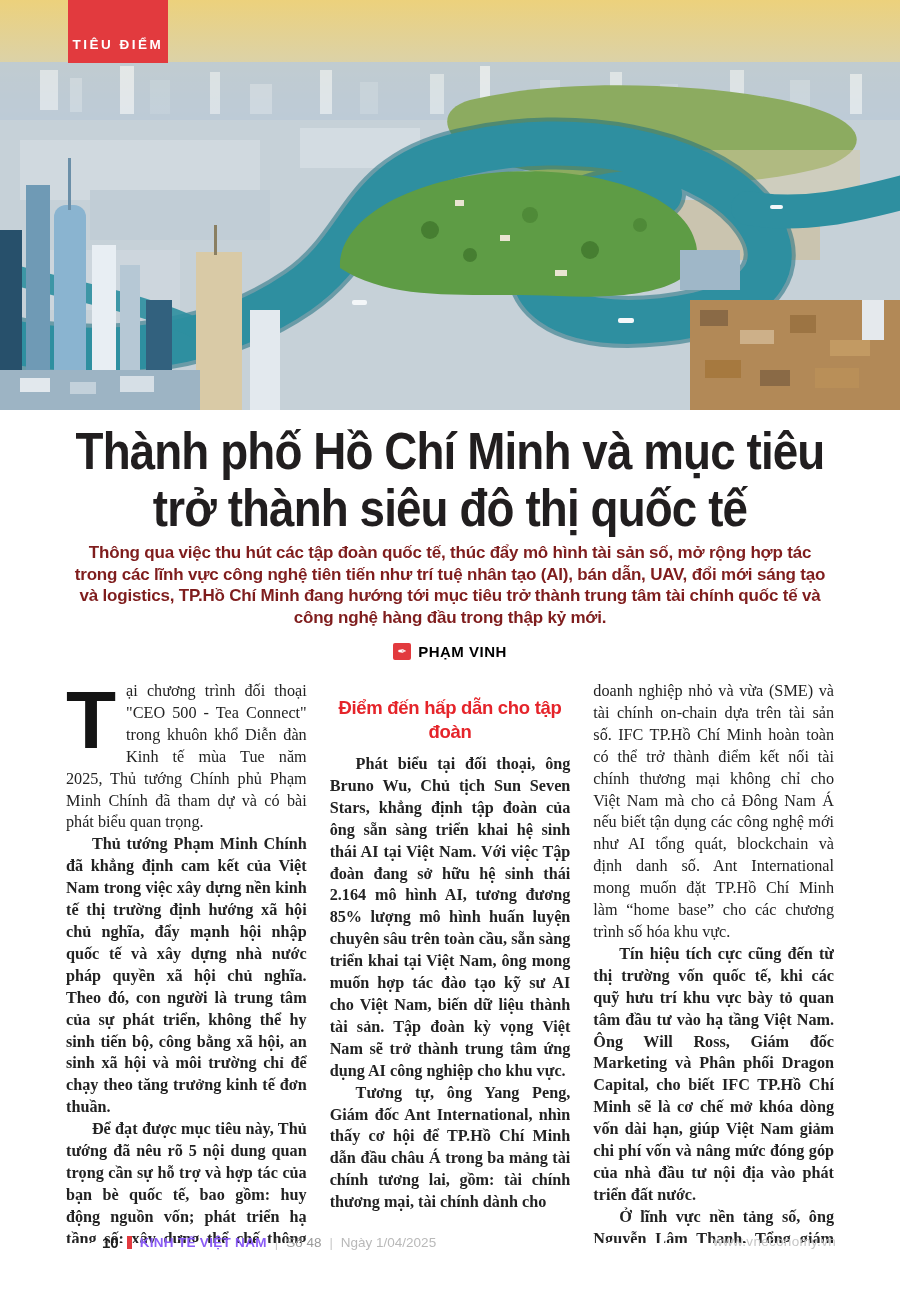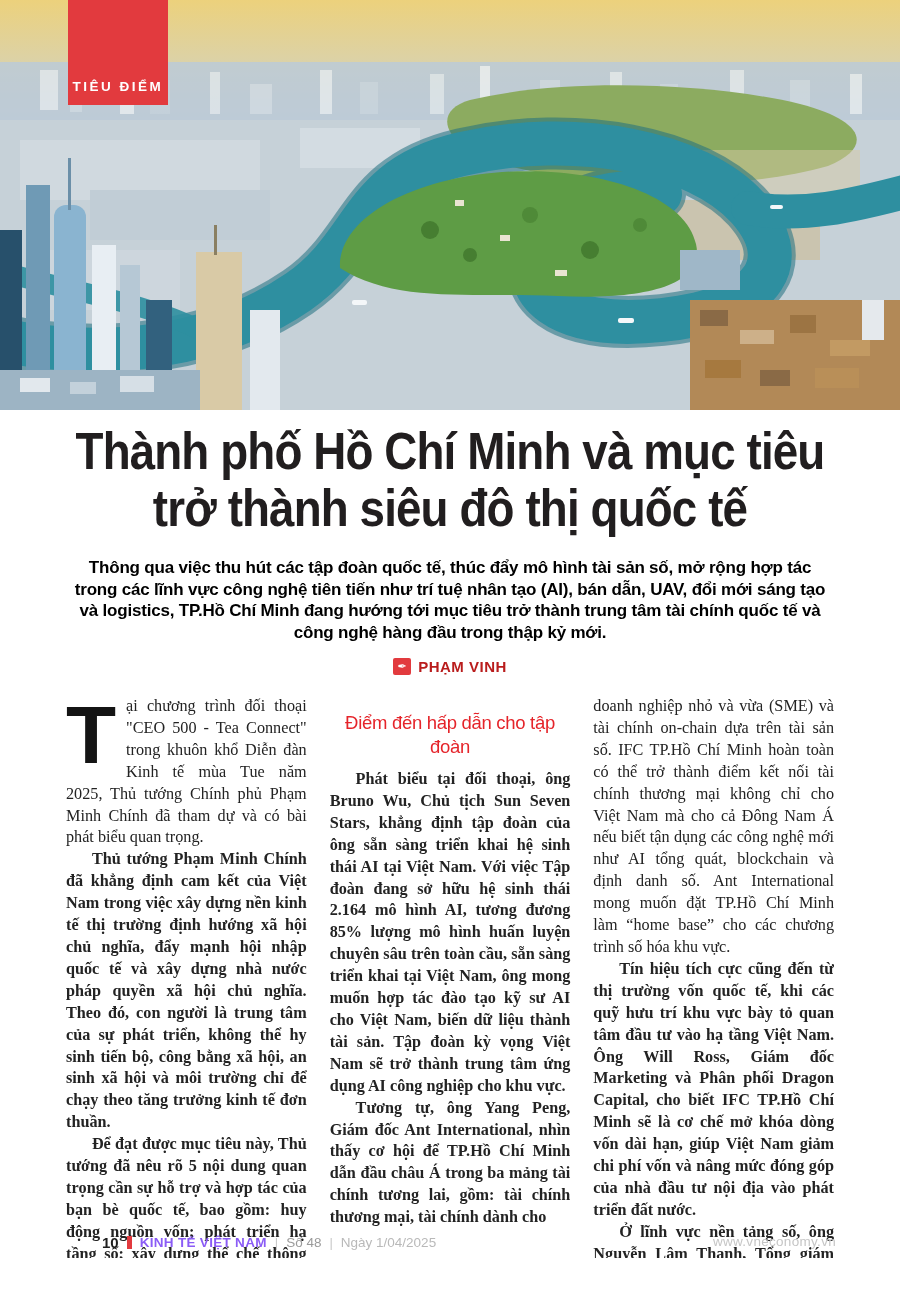--- a/index.html
+++ b/index.html
@@ -10,75 +10,75 @@
     font-family:"Liberation Serif", serif; color:#222;
   }
 
   
   .hero { position:relative; width:900px; height:410px; overflow:hidden;
           background:linear-gradient(180deg,#ecd17c 0%,#ddd2a4 14%,#c6d0d6 30%,#c9d3da 100%); }
   .hero svg { display:block; width:900px; height:410px; }
 
   
   .kicker {
-    position:absolute; left:68px; top:0; width:100px; height:105px;
+    position:absolute; left:68px; top:0; width:100px; height:63px;
     background:#e23a3e; display:flex; align-items:flex-end; justify-content:center;
     padding-bottom:11px; z-index:5;
   }
   .kicker span {
     color:#fff; font-family:"Liberation Sans", sans-serif; font-weight:bold;
     font-size:13.5px; letter-spacing:2.5px; white-space:nowrap;
   }
 
   
   .headline {
     margin:13px auto 0; text-align:center; color:#211e1f;
     font-family:"Liberation Sans", sans-serif; font-weight:bold;
     font-size:52px; line-height:57px; letter-spacing:-1px;
     transform:scaleX(0.88); transform-origin:50% 0;
   }
   .headline span { display:block; }
 
   
   .standfirst {
-    width:768px; margin:20px auto 0; text-align:center;
+    width:768px; margin:5px auto 0; text-align:center;
     font-family:"Liberation Sans", sans-serif; font-weight:600;
-    font-size:17px; line-height:21.5px; color:#000000; letter-spacing:-0.2px;
+    font-size:17px; line-height:21.5px; color:#7f1d1d; letter-spacing:-0.2px;
   }
 
   
   .byline {
     margin-top:15px; display:flex; align-items:center; justify-content:center; gap:7px;
     font-family:"Liberation Sans", sans-serif;
   }
   .pen-badge {
     width:18px; height:17px; background:#e23a3e; border-radius:2px;
     display:flex; align-items:center; justify-content:center;
     color:#fff; font-size:11px; line-height:1;
   }
-  .byline b { font-size:15px; letter-spacing:0.5px; color:#b91c1c; font-weight:bold; }
+  .byline b { font-size:15px; letter-spacing:0.5px; color:#000000; font-weight:bold; }
 
   
   .columns {
     width:768px; margin:21px auto 0; height:562px; overflow:hidden;
     display:flex; gap:23px;
   }
   .col { width:241px; }
   .col p {
     font-size:16.2px; line-height:21.9px; text-align:justify; color:#232323;
     text-justify:inter-word;
   }
   .col p.indent { text-indent:1.6em;font-weight:bold; }
   .dropcap {
     float:left; font-family:"Liberation Sans", sans-serif; font-weight:bold;
     font-size:82px; line-height:0.8; color:#141414; padding:6px 10px 0 0;
   }
   .subhead {
     margin:15px 0 10px; text-align:center;
-    font-family:"Liberation Sans", sans-serif; font-weight:normal;
+    font-family:"Liberation Sans", sans-serif; font-weight:bold;
     font-size:18.5px; line-height:24px; letter-spacing:-0.3px;
   }
   .subhead .l1 { display:block; color:#e5242a; }
   .subhead .l2 { display:block; color:#1e1e1e; }
 
   
   .footer {
     position:absolute; left:0; right:0; top:1234px; height:24px;
     padding:0 64px 0 102px;
     display:flex; align-items:flex-start; justify-content:space-between;

